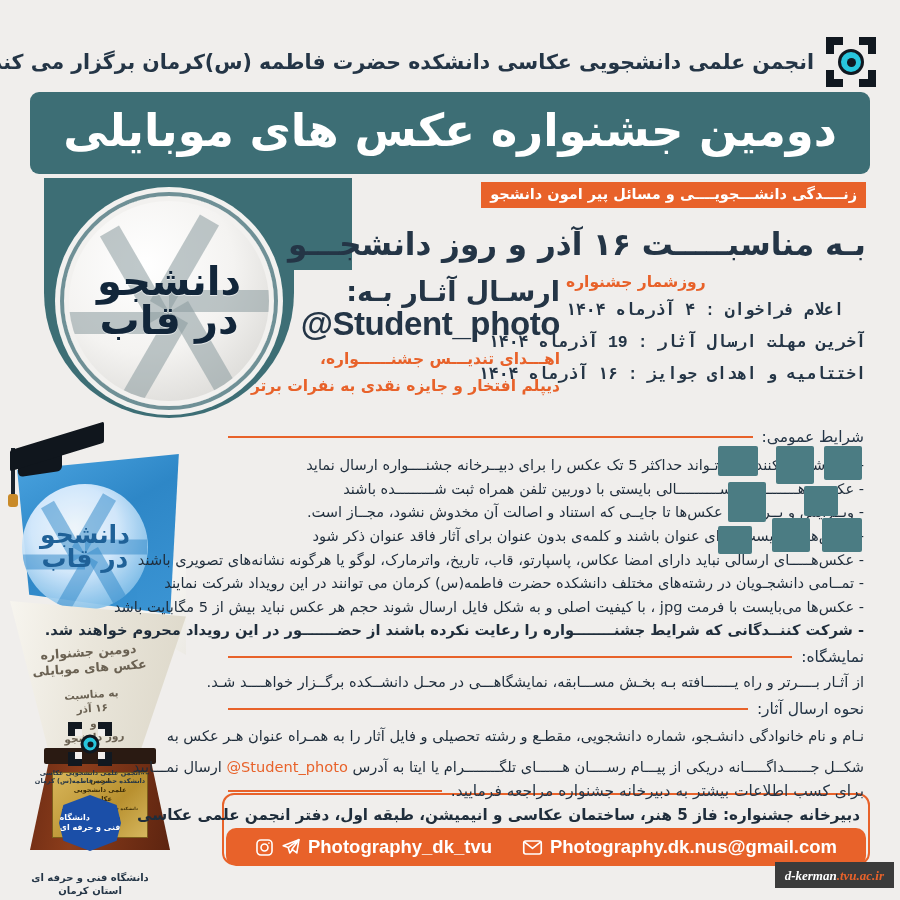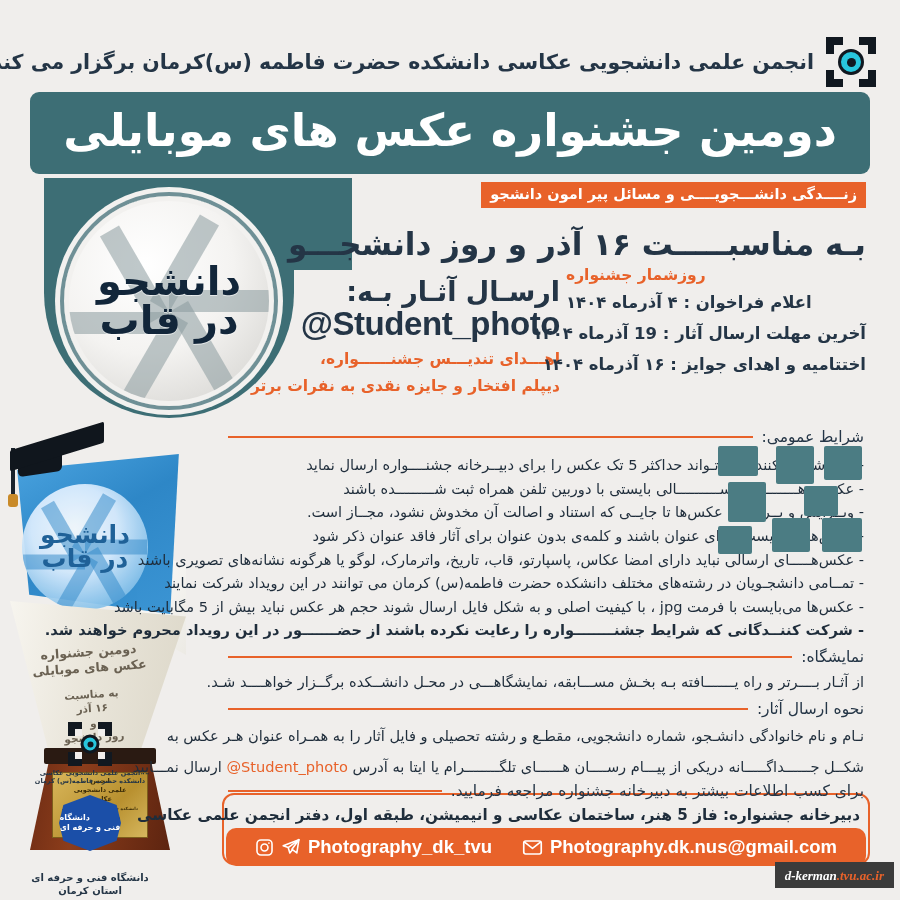--- a/index.html
+++ b/index.html
@@ -145,40 +145,41 @@
     font-size: 31px;
     font-weight: 700;
     color: #243546;
     white-space: nowrap;
     z-index: 6;
   }
 
   
   .calendar {
     position: absolute;
-    top: 266px;
+    top: 273px;
     right: 34px;
     width: 300px;
     text-align: left;
     z-index: 6;
   }
   .calendar .cal-title {
     color: #e8622a;
     font-size: 15.5px;
     font-weight: 700;
     margin-bottom: 9px;
     text-align: left;
   }
   .calendar .cal-item {
     color: #243546;
     font-size: 16.5px;
     font-weight: 600;
     margin-bottom: 12px;
     white-space: nowrap;
     text-align: left;
+    font-family: Liberation Mono, monospace;
   }
 
   
   .submit-block {
     position: absolute;
     top: 276px;
     right: 340px;
     width: 290px;
     z-index: 6;
   }

